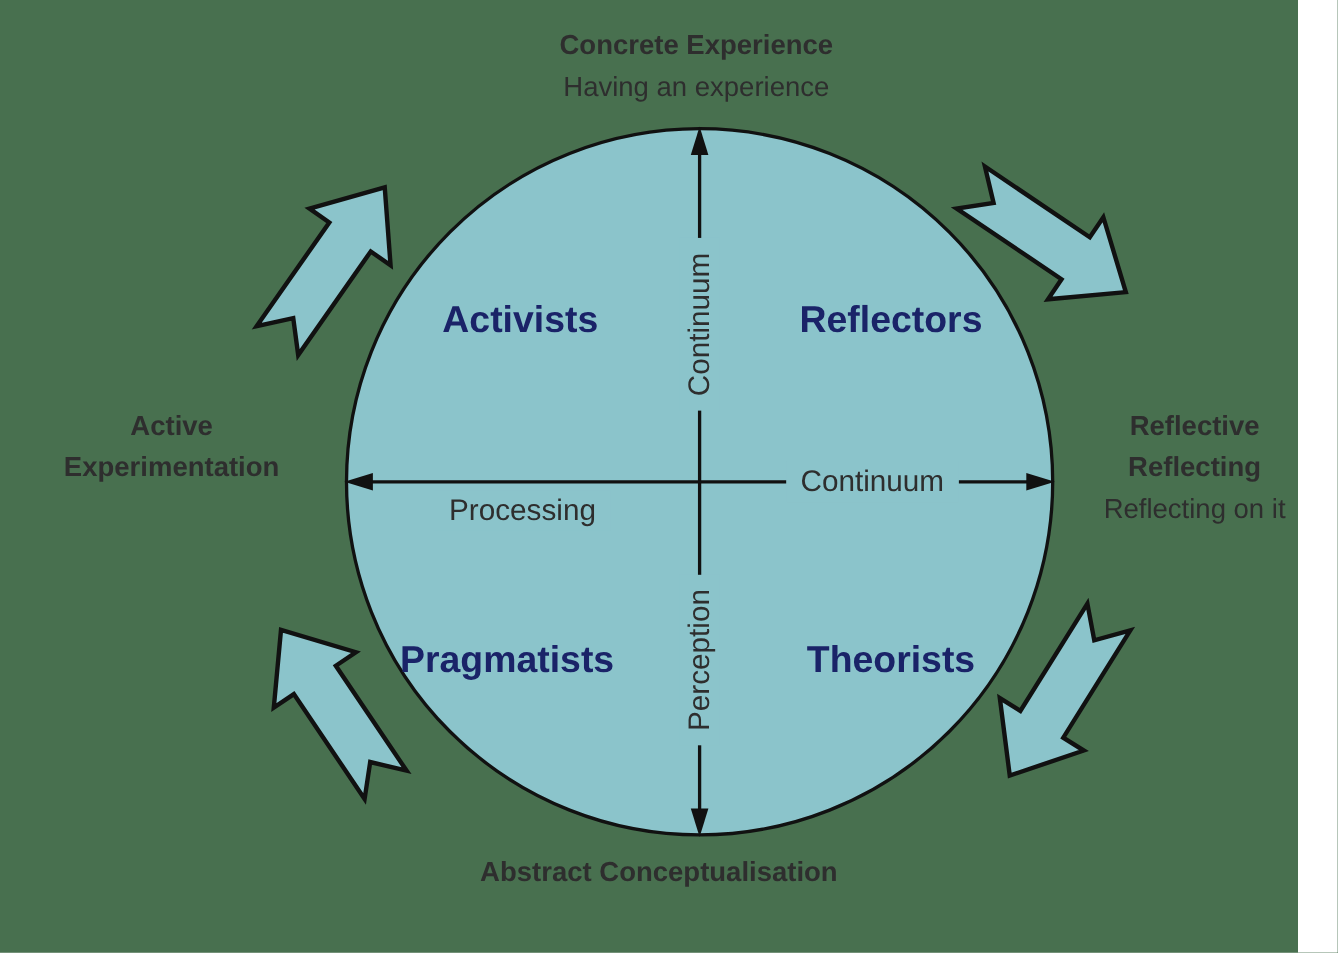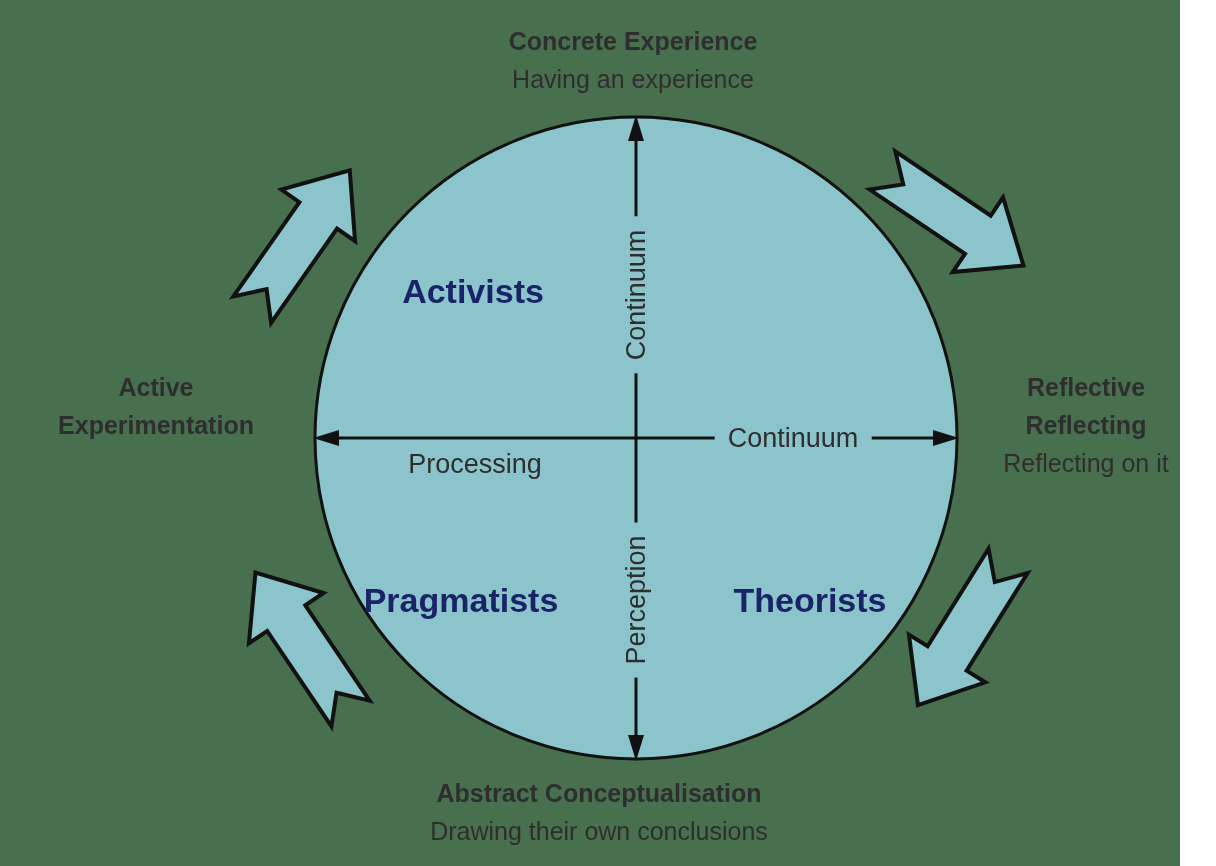--- a/index.html
+++ b/index.html
@@ -84,28 +84,28 @@
     <div class="outer-sub">Having an experience</div>
   </div>
 
   <div class="outer-label" style="left:1086px; top:368px; width:210px;">
     <div class="outer-title">Reflective Reflecting</div>
     <div class="outer-sub">Reflecting on it</div>
   </div>
 
   <div class="outer-label nowrap" style="left:599px; top:774px;">
     <div class="outer-title">Abstract Conceptualisation</div>
-    <div class="outer-sub">Drawing their own conclusions</div>
   </div>
 
   <div class="outer-label" style="left:156px; top:368px; width:264px;">
     <div class="outer-title">Active Experimentation</div>
   </div>
 
   <div class="quad-label" style="left:473px; top:291px;">Activists</div>
+  <div class="quad-label" style="left:810px; top:291px;">Reflectors</div>
   <div class="quad-label" style="left:461px; top:600px;">Pragmatists</div>
   <div class="quad-label" style="left:810px; top:600px;">Theorists</div>
 
   <div class="axis-label v" style="left:636px; top:295px;">Continuum</div>
   <div class="axis-label v" style="left:636px; top:600px;">Perception</div>
   <div class="axis-label h" style="left:475px; top:464px;">Processing</div>
   <div class="axis-label h" style="left:793px; top:438px;">Continuum</div>
 
 </div>
 

